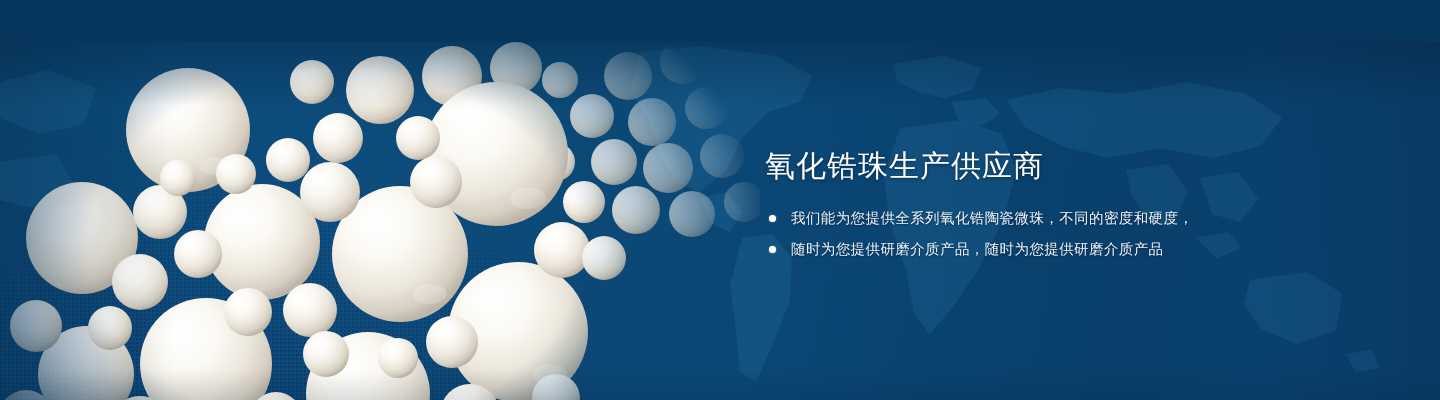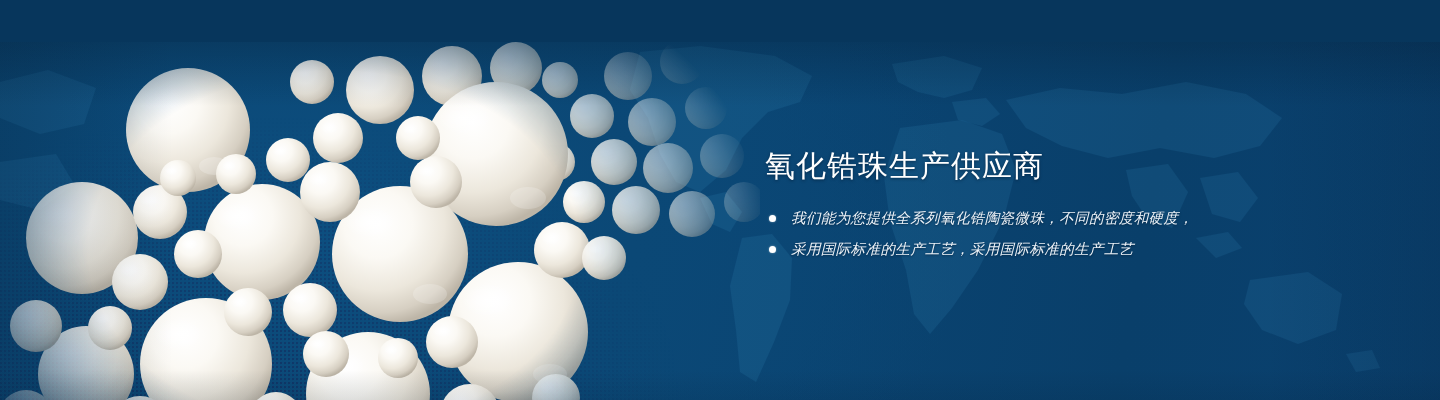--- a/index.html
+++ b/index.html
@@ -119,21 +119,21 @@
     position: absolute;
     left: 4px;
     top: 9px;
     width: 7px;
     height: 7px;
     border-radius: 50%;
     background: #ffffff;
     box-shadow: 0 0 2px rgba(255,255,255,0.5);
   }
 
-  .bullet-line { display: block; font-style: italic; }
+  .bullet-line { display: block; }
 </style>
 </head>
 <body>
 
 <div id="banner">
 
   <div class="bg-base"></div>
 
   <div class="bg-map">
     <svg viewBox="0 0 1440 400" preserveAspectRatio="none" aria-hidden="true">
@@ -319,19 +319,19 @@
     <ul class="bullet-list">
 
       <li class="bullet-item">
         <span class="bullet-dot"></span>
         <span class="bullet-line">我们能为您提供全系列氧化锆陶瓷微珠，不同的密度和硬度，</span>
       </li>
 
 
       <li class="bullet-item">
         <span class="bullet-dot"></span>
-        <span class="bullet-line">采用国际标准的生产工艺，采用国际标准的生产工艺</span>
+        <span class="bullet-line">随时为您提供研磨介质产品，随时为您提供研磨介质产品</span>
       </li>
 
     </ul>
   </div>
 
 </div>
 
 </body></html>

